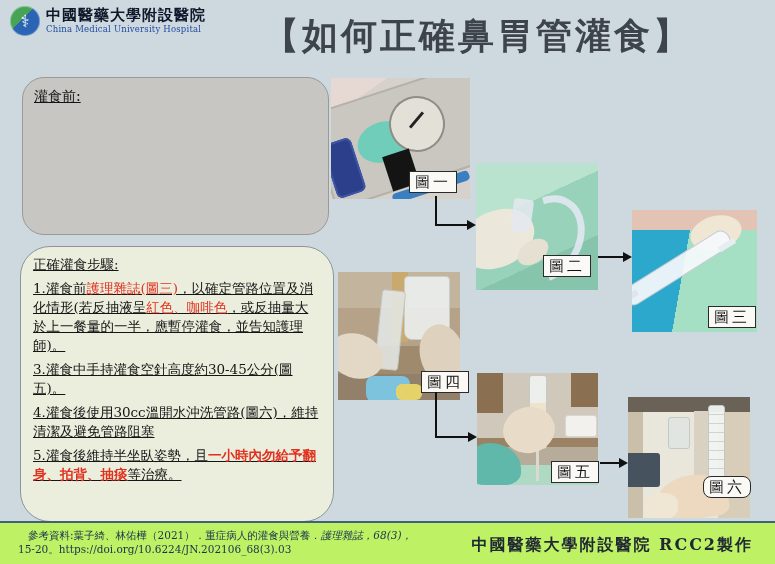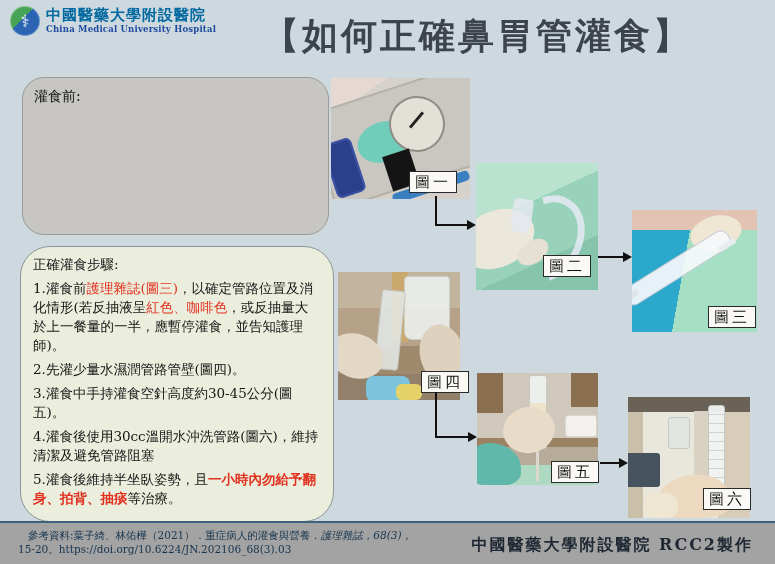--- a/index.html
+++ b/index.html
@@ -11,29 +11,29 @@
   
   .logo{position:absolute;left:10px;top:6px;display:flex;align-items:flex-start;}
   .logo-icon{
     width:30px;height:30px;border-radius:50%;
     background:linear-gradient(135deg,#47a457 0 42%,#2a64b2 42%);
     display:flex;align-items:center;justify-content:center;
     color:#ffffff;font-size:17px;line-height:1;flex:0 0 auto;
     box-shadow:inset 0 0 0 1px rgba(255,255,255,.35);
   }
   .logo-text{margin-left:6px;display:flex;flex-direction:column;}
-  .logo-zh{font-size:15px;font-weight:bold;color:#0369a1;letter-spacing:1px;line-height:18px;}
-  .logo-en{font-size:8.5px;font-weight:bold;color:#1d4a9e;letter-spacing:.2px;line-height:11px;}
+  .logo-zh{font-size:15px;font-weight:bold;color:#0f172a;letter-spacing:1px;line-height:18px;text-align:center;}
+  .logo-en{font-size:8.5px;font-weight:normal;color:#1d4a9e;letter-spacing:.2px;line-height:11px;}
   .title{
     position:absolute;left:185px;top:10px;width:585px;
     font-size:36px;font-weight:bold;color:#3e444b;
     text-align:center;letter-spacing:3px;line-height:50px;
   }
   
-  .box{position:absolute;box-sizing:border-box;overflow:hidden;color:#151515;}
+  .box{position:absolute;box-sizing:border-box;overflow:hidden;color:#151515;text-decoration:underline;}
   .box1{
     left:22px;top:77px;width:307px;height:158px;
     background:#c7c6c2;border:1px solid #9a9a96;border-radius:22px;
     padding:8px 11px;font-size:14px;line-height:20px;
   }
   .box2{
     left:20px;top:246px;width:314px;height:276px;
     background:#ebeedd;border:1px solid #8b949a;border-radius:30px;
     padding:8px 12px;font-size:13.5px;line-height:19px;
   }
@@ -51,21 +51,21 @@
   
   .conn{position:absolute;background:#111;}
   .arrow-right{
     position:absolute;width:0;height:0;
     border-top:5px solid transparent;border-bottom:5px solid transparent;
     border-left:9px solid #111;
   }
   
   .footer{
     position:absolute;left:0;top:521px;width:775px;height:43px;
-    background:#a3a3a3;border-top:2px solid #40617a;box-sizing:border-box;
+    background:#bef264;border-top:2px solid #40617a;box-sizing:border-box;
   }
   .reference{
     position:absolute;left:18px;top:6px;width:420px;
     color:#16344e;font-size:10.5px;line-height:13.5px;
   }
   .ref-line1{padding-left:10px;}
   .ref-italic{font-style:italic;}
   .credit{
     position:absolute;right:22px;top:12px;
     color:#1f2833;font-size:16px;letter-spacing:2px;font-weight:bold;
@@ -87,21 +87,20 @@
   </div>
   <div class="title">【如何正確鼻胃管灌食】</div>
 
   <div class="box box1">
     <p>灌食前:</p>
   </div>
 
   <div class="box box2">
     <p>正確灌食步驟:</p>
     <p><span>1.灌食前</span><span class="red">護理雜誌(圖三)</span><span>，以確定管路位置及消化情形(若反抽液呈</span><span class="red">紅色、咖啡色</span><span>，或反抽量大於上一餐量的一半，應暫停灌食，並告知護理師)。</span></p>
-    <p>2.先灌少量水濕潤管路管壁(圖四)。</p>
     <p>3.灌食中手持灌食空針高度約30-45公分(圖五)。</p>
     <p>4.灌食後使用30cc溫開水沖洗管路(圖六)，維持清潔及避免管路阻塞</p>
     <p><span>5.灌食後維持半坐臥姿勢，且</span><span class="redbold">一小時內勿給予翻身、拍背、抽痰</span><span>等治療。</span></p>
   </div>
 
   <div class="photo" style="left:331px;top:78px;width:139px;height:121px;background:linear-gradient(145deg,#e6d8d2 0 18%,#d6d2cb 18%);">
     <div class="piece" style="left:-14px;top:8px;width:170px;height:96px;background:#c9c7c0;border:2px solid #b4b1a8;border-radius:10px;transform:rotate(-18deg);"></div>
     <div class="piece" style="left:26px;top:44px;width:52px;height:40px;background:#6fcdb9;border-radius:50%;transform:rotate(-20deg);"></div>
     <div class="piece" style="left:58px;top:18px;width:52px;height:52px;background:#e3e0d8;border:2px solid #8f8d86;border-radius:50%;transform:rotate(-18deg);"></div>
     <div class="piece" style="left:84px;top:32px;width:3px;height:20px;background:#222;transform:rotate(40deg);"></div>
@@ -151,21 +150,21 @@
     <div class="piece" style="left:80px;top:8px;width:15px;height:80px;background:repeating-linear-gradient(180deg,rgba(241,244,242,.95) 0 8px,#cfd4d1 8px 9px);border:1px solid #c3c8c5;border-radius:3px;"></div>
     <div class="piece" style="left:30px;top:78px;width:70px;height:44px;background:#ecd9c0;border-radius:50% 50% 20% 20%;transform:rotate(-8deg);"></div>
     <div class="piece" style="left:16px;top:96px;width:34px;height:26px;background:#efe7d3;border-radius:40%;"></div>
   </div>
 
   <div class="fig-label" style="left:409px;top:171px;text-align:right;">圖一</div>
   <div class="fig-label" style="left:543px;top:255px;">圖二</div>
   <div class="fig-label" style="left:708px;top:306px;">圖三</div>
   <div class="fig-label" style="left:421px;top:371px;">圖四</div>
   <div class="fig-label" style="left:551px;top:461px;">圖五</div>
-  <div class="fig-label" style="left:703px;top:488px;">圖六</div>
+  <div class="fig-label" style="left:703px;top:476px;border-radius:8px;">圖六</div>
 
   <div class="conn" style="left:435px;top:196px;width:2px;height:30px;"></div>
   <div class="conn" style="left:435px;top:224px;width:33px;height:2px;"></div>
   <div class="arrow-right" style="left:467px;top:220px;"></div>
 
   <div class="conn" style="left:598px;top:256px;width:26px;height:2px;"></div>
   <div class="arrow-right" style="left:623px;top:252px;"></div>
 
   <div class="conn" style="left:435px;top:392px;width:2px;height:46px;"></div>
   <div class="conn" style="left:435px;top:436px;width:34px;height:2px;"></div>

